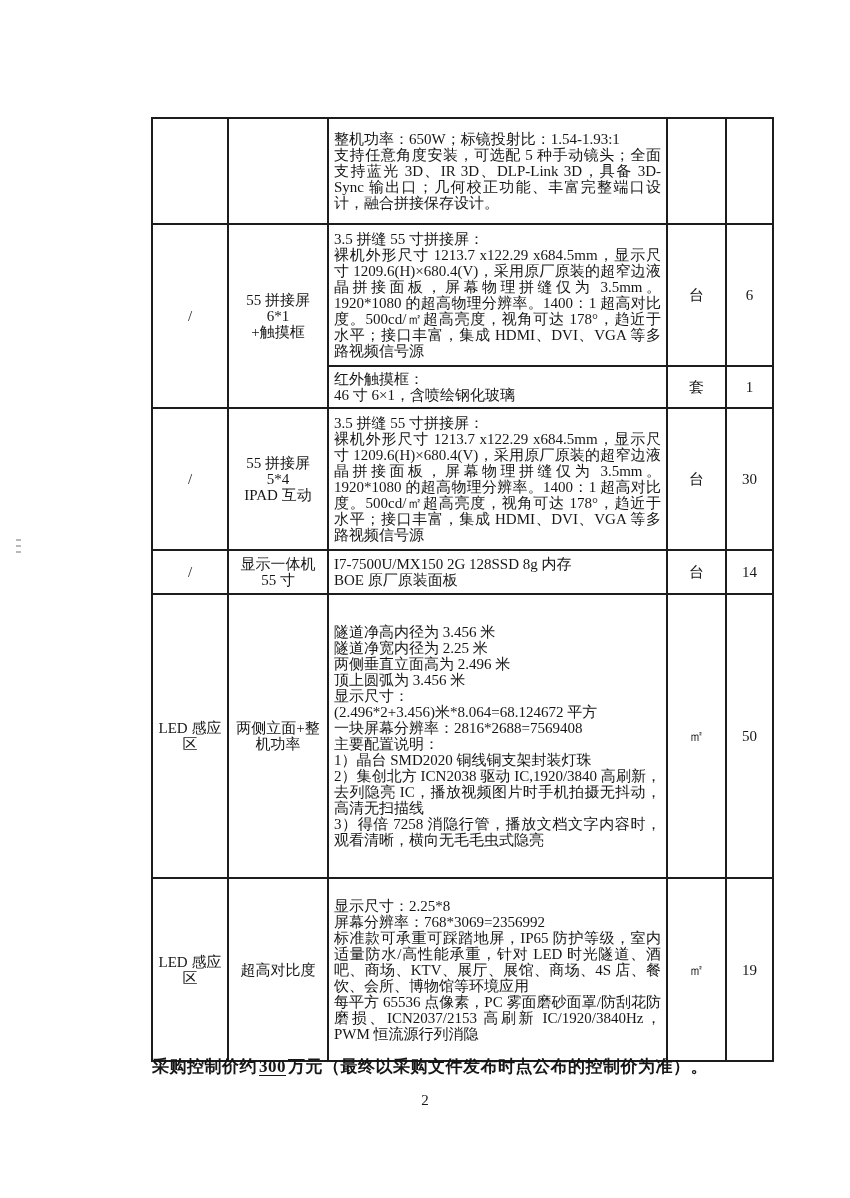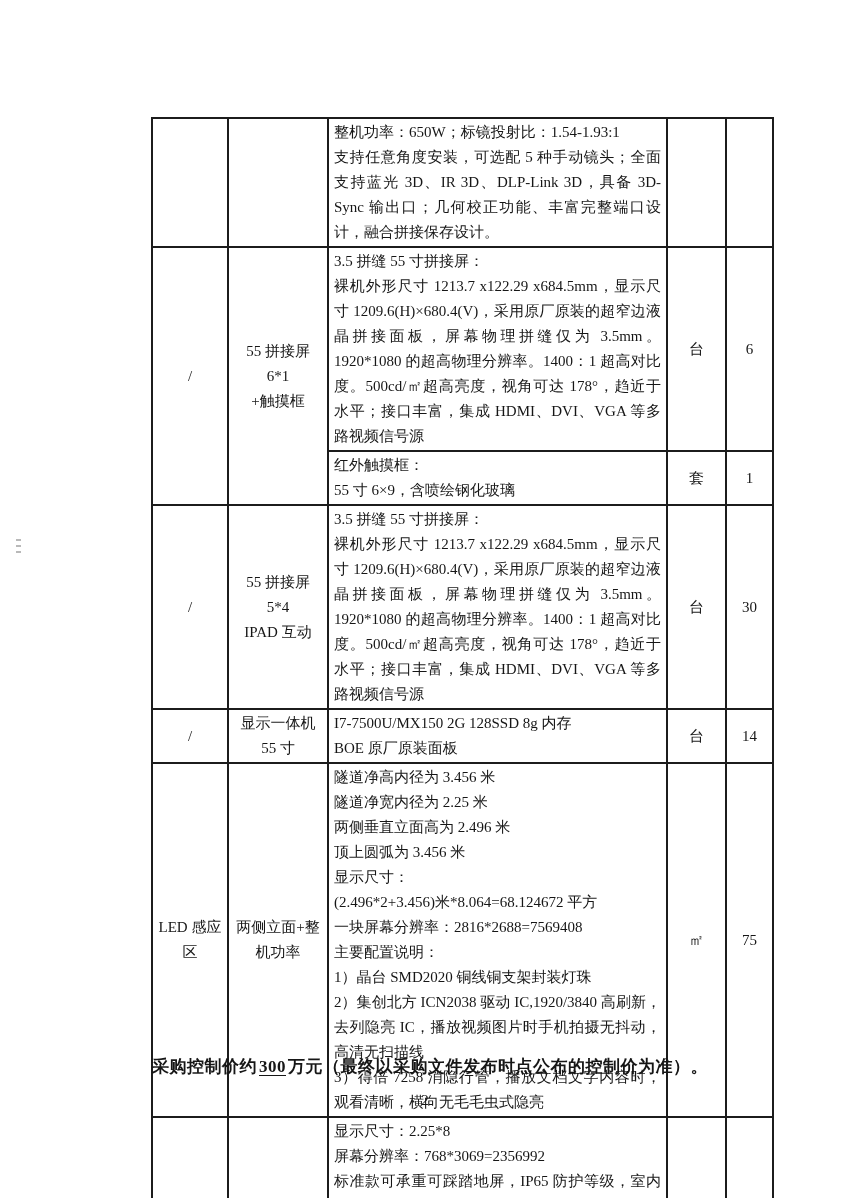--- a/index.html
+++ b/index.html
@@ -14,21 +14,21 @@
   table.spec{
     position:absolute;
     left:151px;top:117px;
     border-collapse:collapse;
     table-layout:fixed;
     width:621px;
   }
   table.spec td{
     border:2px solid #1c1c1c;
     font-size:15px;
-    line-height:25px;
+    line-height:16px;
     padding:1px 5px;
     vertical-align:middle;
     overflow:hidden;
   }
   td.area{ text-align:center; }
   td.name{ text-align:center; white-space:pre-wrap; line-height:22px;}
   td.desc{
     text-align:justify;
     vertical-align:top;
     white-space:pre-wrap;
@@ -95,21 +95,21 @@
         <td class="area" rowspan="2">/</td>
         <td class="name" rowspan="2">55 拼接屏 6*1
 +触摸框</td>
         <td class="desc" style="height:138px">3.5 拼缝 55 寸拼接屏：
 裸机外形尺寸 1213.7 x122.29 x684.5mm，显示尺寸 1209.6(H)×680.4(V)，采用原厂原装的超窄边液晶拼接面板，屏幕物理拼缝仅为 3.5mm。1920*1080 的超高物理分辨率。1400：1 超高对比度。500cd/㎡超高亮度，视角可达 178°，趋近于水平；接口丰富，集成 HDMI、DVI、VGA 等多路视频信号源</td>
         <td class="unit">台</td>
         <td class="qty">6</td>
       </tr>
       <tr>
         <td class="desc" style="height:38px">红外触摸框：
-55 寸 6×9，含喷绘钢化玻璃</td>
+46 寸 6×1，含喷绘钢化玻璃</td>
         <td class="unit">套</td>
         <td class="qty">1</td>
       </tr>
 
       <tr>
         <td class="area">/</td>
         <td class="name">55 拼接屏
 5*4
 IPAD 互动</td>
         <td class="desc" style="height:138px">3.5 拼缝 55 寸拼接屏：
@@ -136,21 +136,21 @@
 两侧垂直立面高为 2.496 米
 顶上圆弧为 3.456 米
 显示尺寸：
 (2.496*2+3.456)米*8.064=68.124672 平方
 一块屏幕分辨率：2816*2688=7569408
 主要配置说明：
 1）晶台 SMD2020 铜线铜支架封装灯珠
 2）集创北方 ICN2038 驱动 IC,1920/3840 高刷新，去列隐亮 IC，播放视频图片时手机拍摄无抖动，高清无扫描线
 3）得倍 7258 消隐行管，播放文档文字内容时，观看清晰，横向无毛毛虫式隐亮</td>
         <td class="unit">㎡</td>
-        <td class="qty">75</td>
+        <td class="qty">50</td>
       </tr>
 
       <tr>
         <td class="area">LED 感应区</td>
         <td class="name">超高对比度</td>
         <td class="desc" style="height:179px">显示尺寸：2.25*8
 屏幕分辨率：768*3069=2356992
 标准款可承重可踩踏地屏，IP65 防护等级，室内适量防水/高性能承重，针对 LED 时光隧道、酒吧、商场、KTV、展厅、展馆、商场、4S 店、餐饮、会所、博物馆等环境应用
 每平方 65536 点像素，PC 雾面磨砂面罩/防刮花防磨损、ICN2037/2153 高刷新 IC/1920/3840Hz，PWM 恒流源行列消隐</td>
         <td class="unit">㎡</td>

